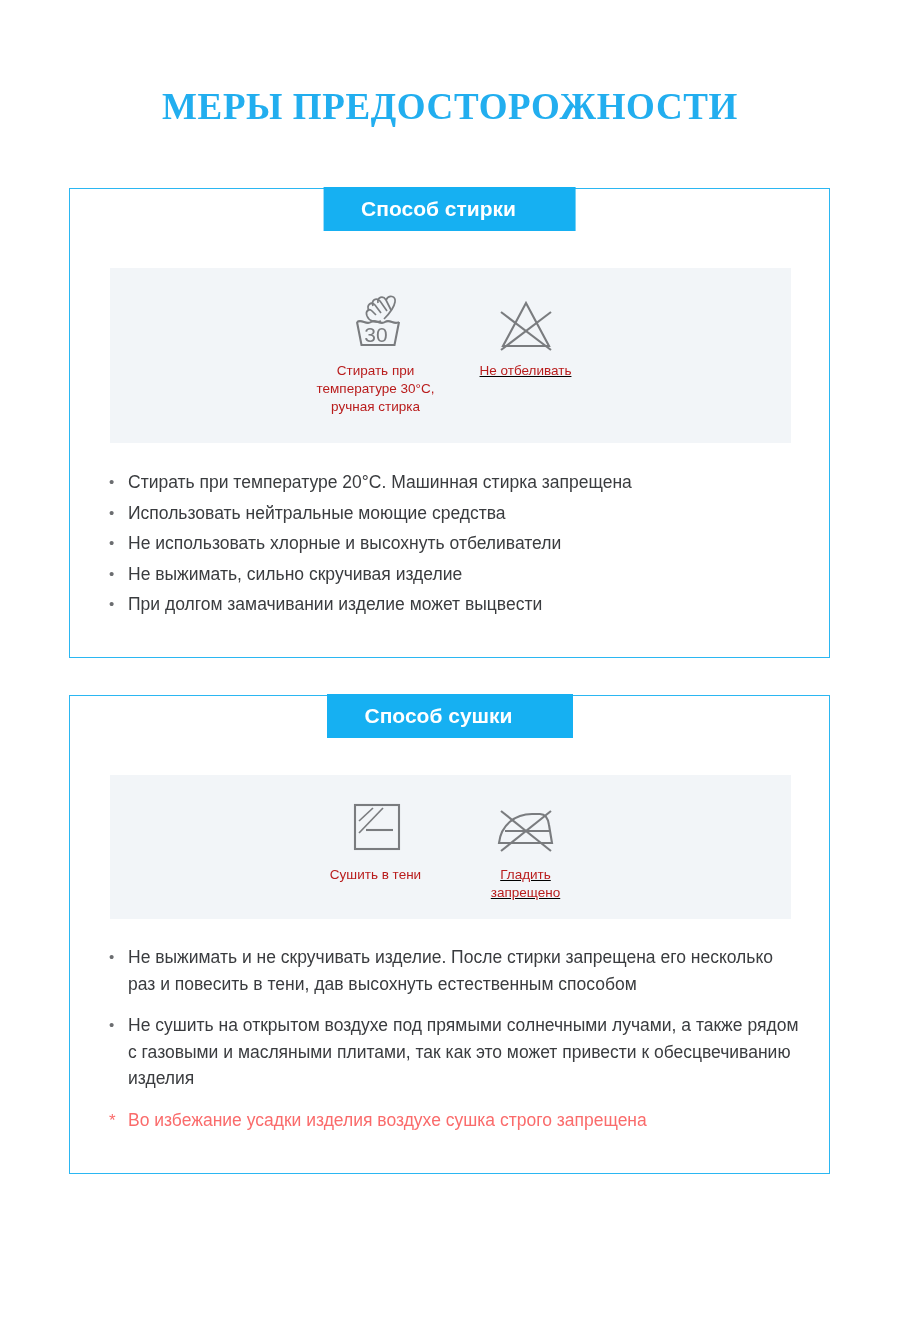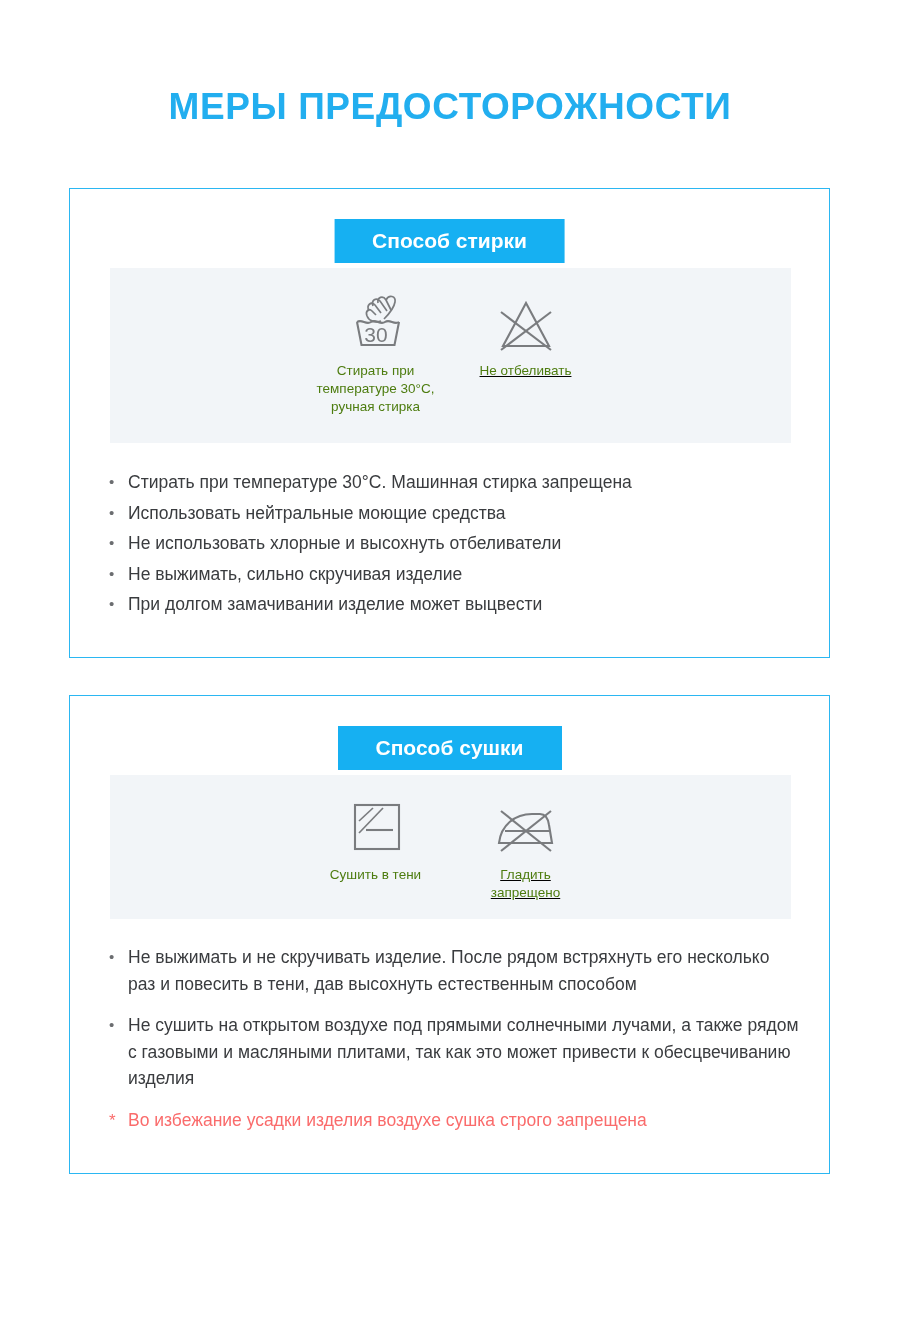--- a/index.html
+++ b/index.html
@@ -25,20 +25,21 @@
     left: 0;
     top: 86px;
     width: 900px;
     text-align: center;
     font-size: 37px;
     font-weight: bold;
     letter-spacing: 0.6px;
     color: #22AEEF;
     line-height: 1.15;
     white-space: nowrap;
+    font-family: Liberation Serif, serif;
   }
 
   
   .panel {
     position: absolute;
     left: 69px;
     width: 761px;
     border: 1.6px solid #2BB7F2;
     background: #ffffff;
   }
@@ -48,23 +49,22 @@
   .panel-banner {
     position: absolute;
     top: -1.6px;
     left: 50%;
     transform: translateX(-50%);
     background: #16B0F2;
     color: #ffffff;
     font-size: 21px;
     font-weight: bold;
     line-height: 1;
-    padding: 11px 38px 12px 38px;
+    padding: 11px 60px 12px 38px;
     white-space: nowrap;
-    margin-top: 32px;
   }
 
   
   .icon-strip {
     position: absolute;
     left: 40px;
     width: 681px;
     background: #F2F5F8;
     display: flex;
     justify-content: center;
@@ -91,21 +91,21 @@
     display: flex;
     align-items: flex-end;
     justify-content: center;
   }
   .panel-dry .icon-art { height: 58px; }
 
   .icon-label {
     margin-top: 11px;
     font-size: 13.5px;
     line-height: 1.34;
-    color: #4d7c0f;
+    color: #b91c1c;
   }
 
   
   .bullets {
     position: absolute;
     left: 39px;
     width: 690px;
   }
   .panel-wash .bullets { top: 280px; }
   .panel-dry  .bullets { top: 248px; }
@@ -191,21 +191,21 @@
         </div>
         <div class="icon-label">Не отбеливать</div>
       </div>
 
 
     </div>
 
     <div class="bullets">
       <div class="bullet-row">
         <span class="bullet-mark">•</span>
-        <span class="bullet-text">Стирать при температуре 30°C. Машинная стирка запрещена</span>
+        <span class="bullet-text">Стирать при температуре 20°C. Машинная стирка запрещена</span>
       </div>
       <div class="bullet-row">
         <span class="bullet-mark">•</span>
         <span class="bullet-text">Использовать нейтральные моющие средства</span>
       </div>
       <div class="bullet-row">
         <span class="bullet-mark">•</span>
         <span class="bullet-text">Не использовать хлорные и высохнуть отбеливатели</span>
       </div>
       <div class="bullet-row">
@@ -250,21 +250,21 @@
         </div>
         <div class="icon-label">Гладить<br>запрещено</div>
       </div>
 
 
     </div>
 
     <div class="bullets">
       <div class="bullet-row">
         <span class="bullet-mark">•</span>
-        <span class="bullet-text">Не выжимать и не скручивать изделие. После рядом встряхнуть его несколько раз и повесить в тени, дав высохнуть естественным способом</span>
+        <span class="bullet-text">Не выжимать и не скручивать изделие. После стирки запрещена его несколько раз и повесить в тени, дав высохнуть естественным способом</span>
       </div>
       <div class="bullet-row">
         <span class="bullet-mark">•</span>
         <span class="bullet-text">Не сушить на открытом воздухе под прямыми солнечными лучами, а также рядом с газовыми и масляными плитами, так как это может привести к обесцвечиванию изделия</span>
       </div>
       <div class="bullet-row note">
         <span class="bullet-mark">*</span>
         <span class="bullet-text">Во избежание усадки изделия воздухе сушка строго запрещена</span>
       </div>
     </div>

